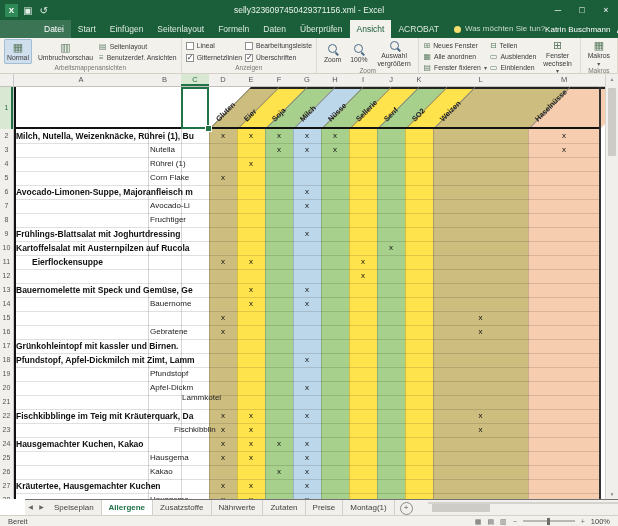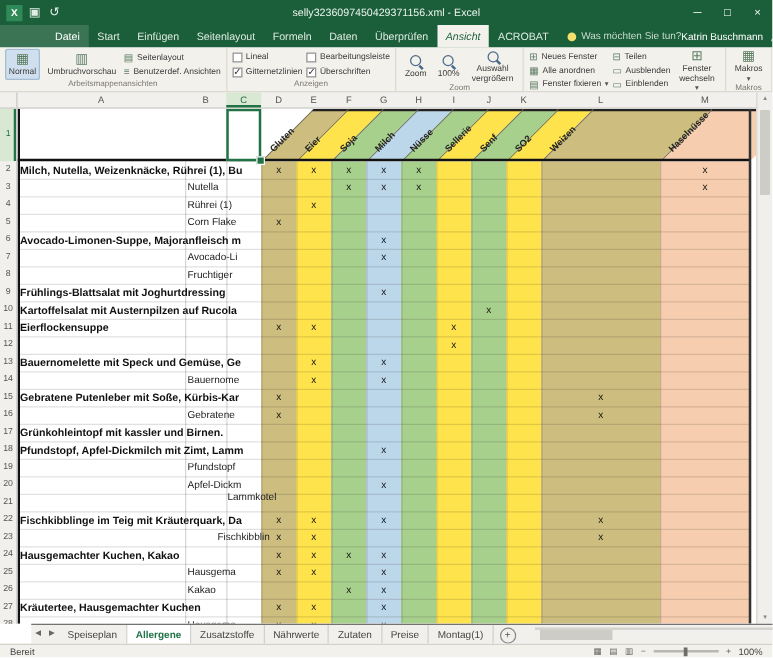--- a/index.html
+++ b/index.html
@@ -11,21 +11,21 @@
   .appicon{width:13px;height:13px;background:#2f8a58;color:#fff;font-size:8px;font-weight:bold;text-align:center;line-height:13px;margin:0 5px 0 5px;}
   .qa{display:flex;gap:7px;align-items:center;font-size:10px;color:#dfeee4;}
   .title-text{position:absolute;left:50%;transform:translateX(-50%);font-size:8.5px;color:#eaf4ec;white-space:nowrap;}
   .wctrl{margin-left:auto;display:flex;height:20px;}
   .wctrl span{width:24px;text-align:center;line-height:20px;font-size:9px;color:#fff;}
 
   
   .tabrow{position:absolute;left:0;top:20px;width:618px;height:18px;background:#1b5e3a;display:flex;align-items:stretch;}
   .rtab{color:#dcead f;color:#dceadf;font-size:8.5px;line-height:18px;padding:0 7px;white-space:nowrap;}
   .rtab.file{background:rgba(255,255,255,0.14);color:#fff;padding-left:44px;}
-  .rtab.active{background:#f3f1ec;color:#1b5e3a;font-style:italic;}
+  .rtab.active{background:#f3f1ec;color:#1b5e3a;}
   .tellme{display:flex;align-items:center;gap:4px;margin-left:8px;color:#c9dcce;font-size:8px;line-height:18px;white-space:nowrap;}
   .bulb{display:inline-block;width:7px;height:7px;border-radius:50%;background:#f4df6f;}
   .tr-right{margin-left:auto;display:flex;align-items:center;gap:6px;color:#fff;font-size:8px;padding-right:6px;white-space:nowrap;}
   .person{display:inline-block;width:9px;height:9px;position:relative;}
   .person::before{content:"";position:absolute;left:2.5px;top:0;width:4px;height:4px;border-radius:50%;background:#fff;}
   .person::after{content:"";position:absolute;left:0.5px;top:4.5px;width:8px;height:4px;border-radius:4px 4px 0 0;background:#fff;}
 
   
   .ribbon{position:absolute;left:0;top:38px;width:618px;height:36px;background:#f3f1ec;border-bottom:1px solid #d5d1c8;display:flex;box-sizing:border-box;}
   .rgroup{height:100%;border-right:1px solid #ddd9d0;padding:1px 4px 0 4px;display:flex;flex-direction:column;box-sizing:border-box;}
@@ -410,32 +410,31 @@
     <div style="position: absolute; left: 195px; top: 84px; width: 28px; height: 14px; line-height: 14px; font-size: 8px; text-align: center; color: rgb(17, 17, 17);">x</div>
     <div style="position: absolute; left: 2px; top: 98px; width: 192px; height: 14px; line-height: 14px; font-size: 8.5px; font-weight: 700; white-space: nowrap; overflow: hidden; color: rgb(17, 17, 17);">Avocado-Limonen-Suppe, Majoranfleisch m</div>
     <div style="position: absolute; left: 279px; top: 98px; width: 28px; height: 14px; line-height: 14px; font-size: 8px; text-align: center; color: rgb(17, 17, 17);">x</div>
     <div style="position: absolute; left: 136px; top: 112px; width: 58px; height: 14px; line-height: 14px; font-size: 8px; white-space: nowrap; overflow: hidden; color: rgb(34, 34, 34);">Avocado-Li</div>
     <div style="position: absolute; left: 279px; top: 112px; width: 28px; height: 14px; line-height: 14px; font-size: 8px; text-align: center; color: rgb(17, 17, 17);">x</div>
     <div style="position: absolute; left: 136px; top: 126px; width: 58px; height: 14px; line-height: 14px; font-size: 8px; white-space: nowrap; overflow: hidden; color: rgb(34, 34, 34);">Fruchtiger</div>
     <div style="position: absolute; left: 2px; top: 140px; width: 192px; height: 14px; line-height: 14px; font-size: 8.5px; font-weight: 700; white-space: nowrap; overflow: hidden; color: rgb(17, 17, 17);">Frühlings-Blattsalat mit Joghurtdressing</div>
     <div style="position: absolute; left: 279px; top: 140px; width: 28px; height: 14px; line-height: 14px; font-size: 8px; text-align: center; color: rgb(17, 17, 17);">x</div>
     <div style="position: absolute; left: 2px; top: 154px; width: 192px; height: 14px; line-height: 14px; font-size: 8.5px; font-weight: 700; white-space: nowrap; overflow: hidden; color: rgb(17, 17, 17);">Kartoffelsalat mit Austernpilzen auf Rucola</div>
     <div style="position: absolute; left: 363px; top: 154px; width: 28px; height: 14px; line-height: 14px; font-size: 8px; text-align: center; color: rgb(17, 17, 17);">x</div>
-    <div style="position: absolute; left: 2px; top: 168px; width: 208px; height: 14px; line-height: 14px; font-size: 8.5px; font-weight: 700; white-space: nowrap; overflow: hidden; color: rgb(17, 17, 17);">Eierflockensuppe</div>
+    <div style="position: absolute; left: 18px; top: 168px; width: 208px; height: 14px; line-height: 14px; font-size: 8.5px; font-weight: 700; white-space: nowrap; overflow: hidden; color: rgb(17, 17, 17);">Eierflockensuppe</div>
     <div style="position: absolute; left: 195px; top: 168px; width: 28px; height: 14px; line-height: 14px; font-size: 8px; text-align: center; color: rgb(17, 17, 17);">x</div>
     <div style="position: absolute; left: 223px; top: 168px; width: 28px; height: 14px; line-height: 14px; font-size: 8px; text-align: center; color: rgb(17, 17, 17);">x</div>
     <div style="position: absolute; left: 335px; top: 168px; width: 28px; height: 14px; line-height: 14px; font-size: 8px; text-align: center; color: rgb(17, 17, 17);">x</div>
     <div style="position: absolute; left: 335px; top: 182px; width: 28px; height: 14px; line-height: 14px; font-size: 8px; text-align: center; color: rgb(17, 17, 17);">x</div>
     <div style="position: absolute; left: 2px; top: 196px; width: 192px; height: 14px; line-height: 14px; font-size: 8.5px; font-weight: 700; white-space: nowrap; overflow: hidden; color: rgb(17, 17, 17);">Bauernomelette mit Speck und Gemüse, Ge</div>
     <div style="position: absolute; left: 223px; top: 196px; width: 28px; height: 14px; line-height: 14px; font-size: 8px; text-align: center; color: rgb(17, 17, 17);">x</div>
     <div style="position: absolute; left: 279px; top: 196px; width: 28px; height: 14px; line-height: 14px; font-size: 8px; text-align: center; color: rgb(17, 17, 17);">x</div>
     <div style="position: absolute; left: 136px; top: 210px; width: 58px; height: 14px; line-height: 14px; font-size: 8px; white-space: nowrap; overflow: hidden; color: rgb(34, 34, 34);">Bauernome</div>
     <div style="position: absolute; left: 223px; top: 210px; width: 28px; height: 14px; line-height: 14px; font-size: 8px; text-align: center; color: rgb(17, 17, 17);">x</div>
     <div style="position: absolute; left: 279px; top: 210px; width: 28px; height: 14px; line-height: 14px; font-size: 8px; text-align: center; color: rgb(17, 17, 17);">x</div>
-    <div style="position: absolute; left: 2px; top: 224px; width: 192px; height: 14px; line-height: 14px; font-size: 8.5px; font-weight: 700; white-space: nowrap; overflow: hidden; color: rgb(17, 17, 17);">Gebratene Putenleber mit Soße, Kürbis-Kar</div>
     <div style="position: absolute; left: 195px; top: 224px; width: 28px; height: 14px; line-height: 14px; font-size: 8px; text-align: center; color: rgb(17, 17, 17);">x</div>
     <div style="position: absolute; left: 419px; top: 224px; width: 95px; height: 14px; line-height: 14px; font-size: 8px; text-align: center; color: rgb(17, 17, 17);">x</div>
     <div style="position: absolute; left: 136px; top: 238px; width: 58px; height: 14px; line-height: 14px; font-size: 8px; white-space: nowrap; overflow: hidden; color: rgb(34, 34, 34);">Gebratene</div>
     <div style="position: absolute; left: 195px; top: 238px; width: 28px; height: 14px; line-height: 14px; font-size: 8px; text-align: center; color: rgb(17, 17, 17);">x</div>
     <div style="position: absolute; left: 419px; top: 238px; width: 95px; height: 14px; line-height: 14px; font-size: 8px; text-align: center; color: rgb(17, 17, 17);">x</div>
     <div style="position: absolute; left: 2px; top: 252px; width: 192px; height: 14px; line-height: 14px; font-size: 8.5px; font-weight: 700; white-space: nowrap; overflow: hidden; color: rgb(17, 17, 17);">Grünkohleintopf mit kassler und Birnen.</div>
     <div style="position: absolute; left: 2px; top: 266px; width: 192px; height: 14px; line-height: 14px; font-size: 8.5px; font-weight: 700; white-space: nowrap; overflow: hidden; color: rgb(17, 17, 17);">Pfundstopf, Apfel-Dickmilch mit Zimt, Lamm</div>
     <div style="position: absolute; left: 279px; top: 266px; width: 28px; height: 14px; line-height: 14px; font-size: 8px; text-align: center; color: rgb(17, 17, 17);">x</div>
     <div style="position: absolute; left: 136px; top: 280px; width: 58px; height: 14px; line-height: 14px; font-size: 8px; white-space: nowrap; overflow: hidden; color: rgb(34, 34, 34);">Pfundstopf</div>
     <div style="position: absolute; left: 136px; top: 294px; width: 58px; height: 14px; line-height: 14px; font-size: 8px; white-space: nowrap; overflow: hidden; color: rgb(34, 34, 34);">Apfel-Dickm</div>

